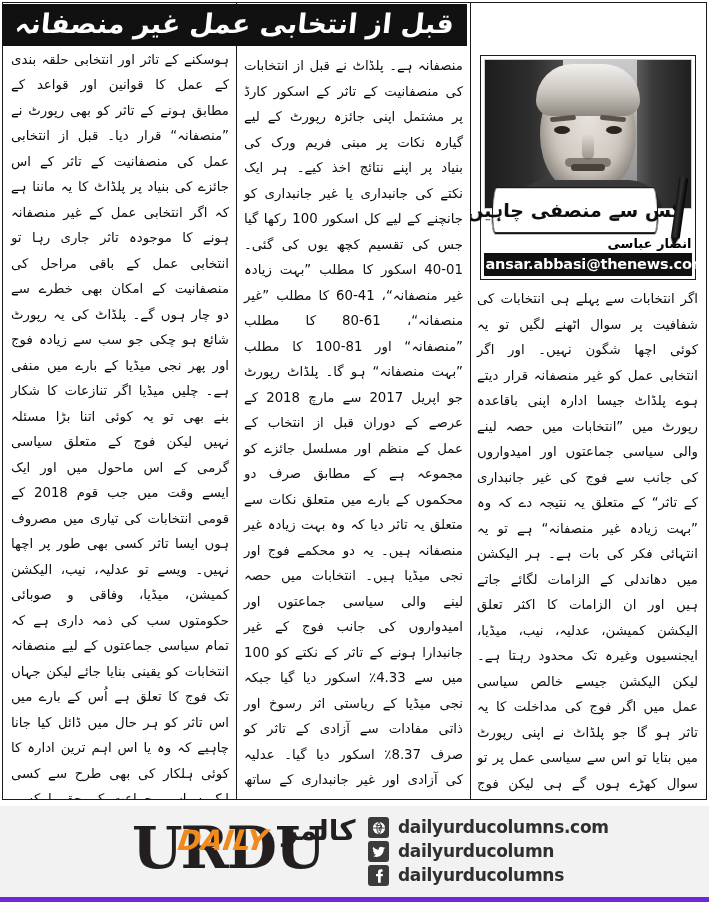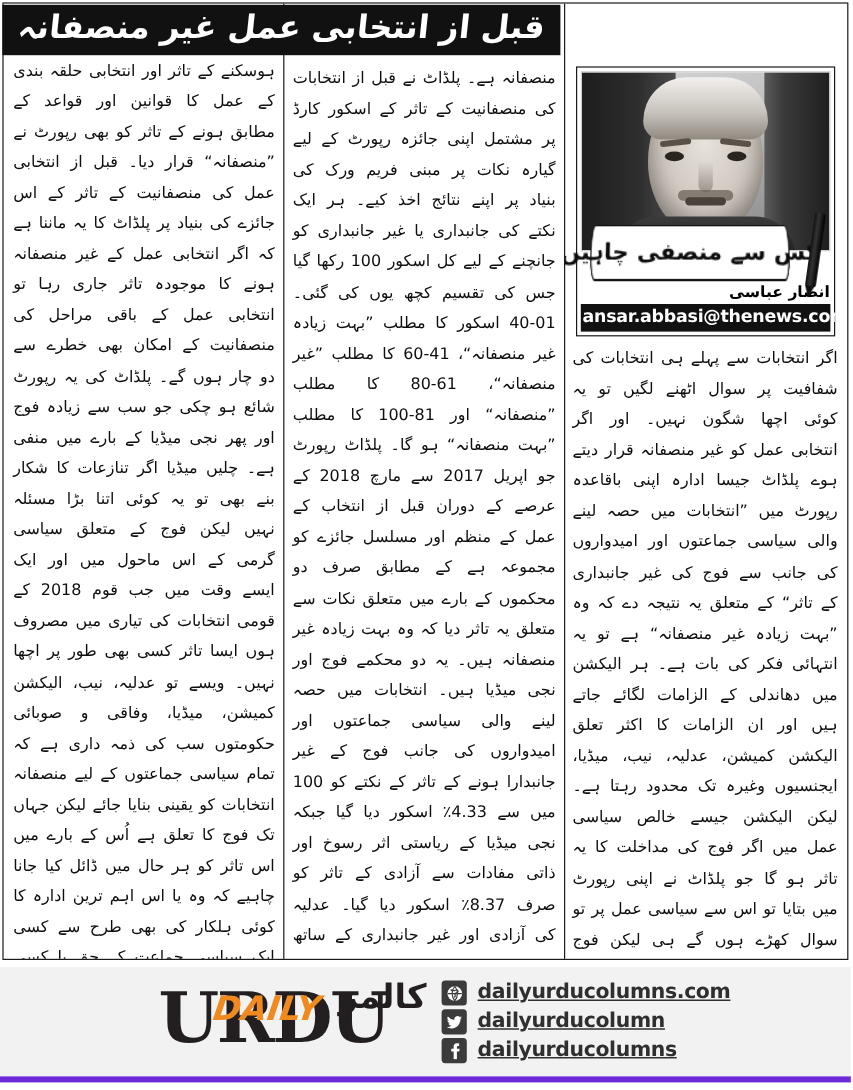--- a/index.html
+++ b/index.html
@@ -292,21 +292,20 @@
     font-weight: 700;
     color: #231f20;
     direction: rtl;
     line-height: 1;
   }
   .contacts {
     margin-left: 26px;
     display: flex;
     flex-direction: column;
     gap: 3px;
-    text-decoration: underline;
   }
   .contact-row {
     display: flex;
     align-items: center;
     gap: 9px;
   }
   .cicon {
     width: 21px; height: 21px;
     background: #3b3b3b;
     border-radius: 3px;

